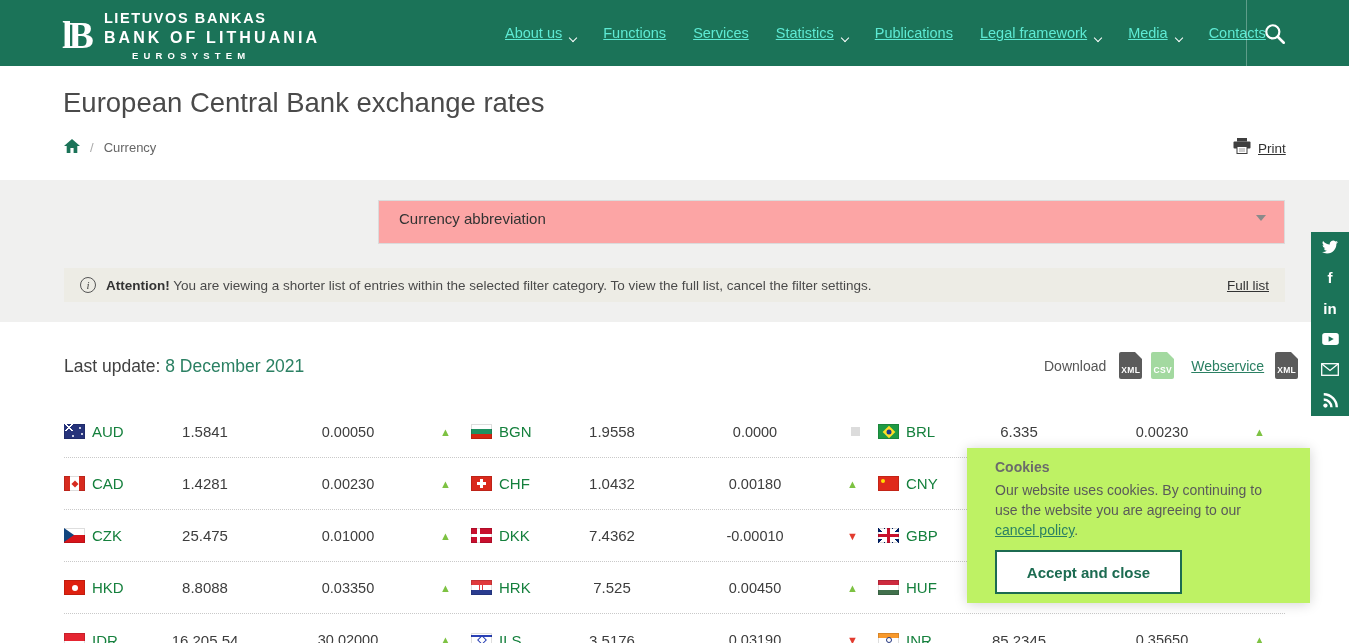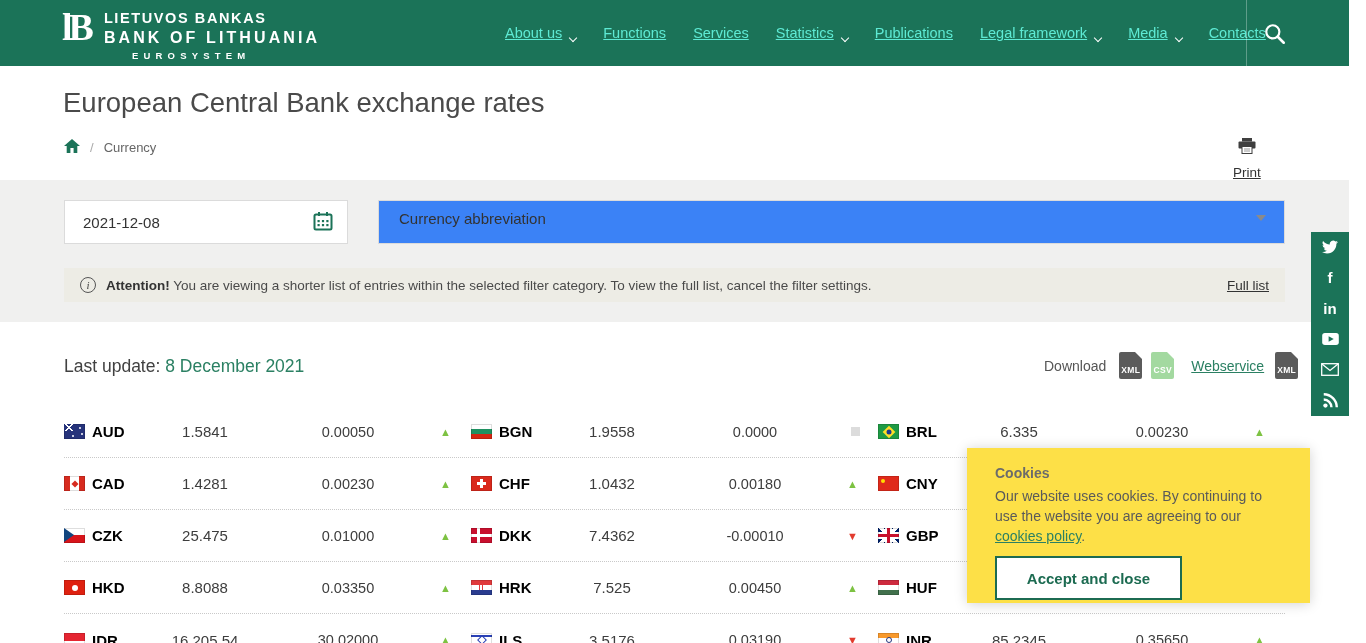--- a/index.html
+++ b/index.html
@@ -4,47 +4,47 @@
 <style>
   * { margin:0; padding:0; box-sizing:border-box; }
   html,body { background:#fff; }
   .page { position:relative; width:1366px; height:643px; background:#fff; overflow:hidden;
           font-family:"Liberation Sans", sans-serif; }
   [data-interactable="true"] { cursor:pointer; }
   a { text-decoration:underline; }
 
   
   .hdr { position:absolute; left:0; top:0; width:1349px; height:66px; background:#1B7358; }
-  .logo { position:absolute; left:62px; top:10px; display:flex; gap:10px; color:#fff; }
+  .logo { position:absolute; left:62px; top:10px; display:flex; gap:10px; align-items:center; color:#fff; }
   .mono { font-family:"Liberation Serif", serif; font-weight:bold; font-size:38px; line-height:0.9;
           letter-spacing:-4px; padding-right:4px; }
   .logo-l1 { font-size:14.5px; font-weight:bold; letter-spacing:1.6px; }
   .logo-l2 { font-size:16px; font-weight:bold; letter-spacing:3.1px; margin-top:3px; }
   .logo-l3 { font-size:9.5px; font-weight:bold; letter-spacing:5.2px; margin-top:3px;margin-left:28px; }
   .nav { position:absolute; left:505px; top:0; height:66px; display:flex; align-items:center; gap:27px; }
   .nav a { color:#5eead4; font-size:14.5px; display:flex; align-items:flex-end; gap:8px; white-space:nowrap; }
   .chev { width:6px; height:6px; border-right:1.6px solid #fff; border-bottom:1.6px solid #fff;
           transform:rotate(45deg); margin-top:-3px; }
   .hdr-sep { position:absolute; left:1246px; top:0; height:66px; border-left:1px solid rgba(255,255,255,.3); }
   .search-btn { position:absolute; left:1263px; top:22px; width:26px; height:24px; }
 
   
   .pg-title { position:absolute; left:63px; top:87px; font-size:27.5px; color:#4A4A4A; font-weight:400; }
   .crumb { position:absolute; left:64px; top:139px; display:flex; align-items:center; gap:10px;
            font-size:13px; color:#666; }
   .crumb .sep { color:#aaa; }
-  .print { position:absolute; left:1233px; top:138px; display:flex; gap:7px; align-items:center;flex-direction:column; }
+  .print { position:absolute; left:1233px; top:138px; display:flex; gap:7px; align-items:center; }
   .print a { color:#333; font-size:13.5px; }
 
   
   .filters { position:absolute; left:0; top:180px; width:1349px; height:142px; background:#F0F0EF; }
   .date-box { position:absolute; left:64px; top:20px; width:284px; height:44px; background:#fff;
               border:1px solid #DBDBDB; display:flex; align-items:center; justify-content:space-between;
               padding:0 14px 0 18px; font-size:15px; color:#333; }
-  .sel-box { position:absolute; left:378px; top:20px; width:907px; height:44px; background:#3b82f6;
+  .sel-box { position:absolute; left:378px; top:20px; width:907px; height:44px; background:#fca5a5;
              border:1px solid #DBDBDB; display:flex; align-items:center; justify-content:space-between;
              padding:0 18px 8px 20px; font-size:15px; color:#333; }
   .sel-chev { width:0; height:0; border-left:5px solid transparent; border-right:5px solid transparent;
               border-top:6px solid #8a8a8a; }
   .notice { position:absolute; left:64px; top:88px; width:1221px; height:34px; background:#EDECE5;
             display:flex; align-items:center; padding:0 16px; gap:10px; font-size:13.5px; color:#4a4a4a; }
   .info-i { flex:0 0 16px; width:16px; height:16px; border:1px solid #555; border-radius:50%;
             display:flex; align-items:center; justify-content:center;
             font-family:"Liberation Serif", serif; font-style:italic; font-size:11px; color:#444; }
   .notice b { color:#333; }
@@ -62,21 +62,21 @@
                    border-width:0 7px 7px 0; border-color:#fff #fff transparent transparent; }
   .fb-dark { background:#5B5B5B; }
   .fb-green { background:#A3D9A0; }
   .ws-link { font-size:14px; color:#2B8063; margin:0 2px 0 8px; }
 
   
   .rates { position:absolute; left:64px; top:406px; width:1221px; }
   .row { display:flex; height:52px; align-items:center; border-bottom:1px dotted #C9C9C9; }
   .row:last-child { border-bottom:none; }
   .cell { flex:1; display:flex; align-items:center; }
-  .code { width:60px; font-size:15px; color:#000000;font-weight:bold; }
+  .code { width:60px; font-size:15px; color:#15803d; }
   .rate { width:106px; text-align:center; font-size:15px; color:#3d3d3d; }
   .chg  { width:180px; text-align:center; font-size:14.5px; color:#3d3d3d; }
   .arr  { width:20px; font-size:11px; margin-left:2px; }
   .arr.up { color:#7DC242; } .arr.down { color:#E23B2E; }
   .sq { width:9px; height:9px; background:#DCDCDC; margin-left:6px; }
 
   
   .flag { width:21px; height:15px; position:relative; flex:0 0 21px; margin-right:7px;
           box-shadow:inset 0 0 0 1px rgba(0,0,0,.13); }
   .f-aud { background:#26337B; }
@@ -120,22 +120,22 @@
   .f-huf { background:linear-gradient(180deg,#CD2A3E 0 33%,#fff 33% 66%,#41704C 66%); }
   .f-idr { background:linear-gradient(180deg,#E52531 0 50%,#fff 50%); }
   .f-ils { background:linear-gradient(180deg,transparent 0 13%,#2940B5 13% 26%,transparent 26% 74%,#2940B5 74% 87%,transparent 87%) #fff; }
   .f-ils::before { content:''; position:absolute; left:50%; top:50%; width:5px; height:5px;
       transform:translate(-50%,-50%) rotate(45deg); border:1px solid #2940B5; }
   .f-inr { background:linear-gradient(180deg,#F8992C 0 33%,#fff 33% 66%,#1A8A1F 66%); }
   .f-inr::before { content:''; position:absolute; left:50%; top:50%; width:4px; height:4px;
       transform:translate(-50%,-50%); border-radius:50%; border:1px solid #23367F; }
 
   
-  .cookie { position:absolute; left:967px; top:448px; width:343px; height:155px; background:#fde047;
-            box-shadow:0 1px 12px rgba(0,0,0,.18); padding:17px 28px; z-index:20; }
+  .cookie { position:absolute; left:967px; top:448px; width:343px; height:155px; background:#bef264;
+            box-shadow:0 1px 12px rgba(0,0,0,.18); padding:11px 28px; z-index:20; }
   .ck-title { font-size:14px; font-weight:bold; color:#6b6b6b; margin-bottom:5px; }
   .ck-body { font-size:14px; color:#5a5a5a; line-height:1.43; width:287px; }
   .ck-body a { color:#2B8063; }
   .ck-btn { margin-top:10px; width:187px; height:44px; background:#fff; border:2px solid #1C6B51;
             color:#1C6B51; font-weight:bold; font-size:15px; font-family:"Liberation Sans",sans-serif; }
 
   
   .social { position:absolute; left:1311px; top:232px; width:38px; height:184px; background:#1B7358;
             display:flex; flex-direction:column; align-items:center; justify-content:space-around; z-index:15; }
   .soc { width:100%; height:28px; display:flex; align-items:center; justify-content:center;
@@ -211,38 +211,20 @@
           <rect x="0.5" y="3.5" width="17" height="7" rx="1" fill="#3f3f3f"></rect>
           <rect x="4" y="8.5" width="10" height="7" fill="#fff" stroke="#3f3f3f"></rect>
           <line x1="6" y1="11" x2="12" y2="11" stroke="#9a9a9a"></line>
           <line x1="6" y1="13" x2="12" y2="13" stroke="#9a9a9a"></line>
         </svg>
     </span>
     <a>Print</a>
   </div>
 
   <div class="filters" data-interactable="false">
-    <div class="date-box" data-interactable="true">
-      <span data-interactable="false">2021-12-08</span>
-      <span data-interactable="true">
-        <svg width="20" height="20" viewBox="0 0 20 20">
-            <rect x="1.5" y="3.5" width="17" height="15" rx="1.5" fill="none" stroke="#1B7358" stroke-width="2"></rect>
-            <line x1="6" y1="1" x2="6" y2="5" stroke="#1B7358" stroke-width="2"></line>
-            <line x1="14" y1="1" x2="14" y2="5" stroke="#1B7358" stroke-width="2"></line>
-            <g fill="#1B7358">
-              <rect x="4.5" y="9" width="2.2" height="2.2"></rect>
-              <rect x="8.9" y="9" width="2.2" height="2.2"></rect>
-              <rect x="13.3" y="9" width="2.2" height="2.2"></rect>
-              <rect x="4.5" y="13" width="2.2" height="2.2"></rect>
-              <rect x="8.9" y="13" width="2.2" height="2.2"></rect>
-              <rect x="13.3" y="13" width="2.2" height="2.2"></rect>
-            </g>
-          </svg>
-      </span>
-    </div>
     <div class="sel-box" data-interactable="true">
       <span data-interactable="false">Currency abbreviation</span>
       <span class="sel-chev" data-interactable="false"></span>
     </div>
     <div class="notice" data-interactable="false">
       <span class="info-i" data-interactable="false">i</span>
       <span data-interactable="false"><b>Attention!</b> <span>You are viewing a shorter list of entries within the selected filter category. To view the full list, cancel the filter settings.</span></span>
       <a class="full" data-interactable="true">Full list</a>
     </div>
   </div>
@@ -376,21 +358,21 @@
         <span class="chg" data-interactable="false">0.35650</span>
         <span class="arr up" data-interactable="false">▲</span>
       </div>
     </div>
 
   </div>
 
   <div class="cookie" data-interactable="false">
     <div class="ck-title" data-interactable="false">Cookies</div>
     <div class="ck-body" data-interactable="false">
-      <span>Our website uses cookies. By continuing to use the website you are agreeing to our </span><a data-interactable="true">cookies policy</a><span>.</span>
+      <span>Our website uses cookies. By continuing to use the website you are agreeing to our </span><a data-interactable="true">cancel policy</a><span>.</span>
     </div>
     <button class="ck-btn" data-interactable="true">Accept and close</button>
   </div>
 
   <div class="social" data-interactable="false">
     <span class="soc" data-interactable="true">
       <svg width="16" height="16" viewBox="0 0 24 24" fill="#fff">
           <path d="M23.95 4.57a10 10 0 01-2.82.77 4.96 4.96 0 002.16-2.72c-.95.56-2 .96-3.12 1.19a4.92 4.92 0 00-8.39 4.48A13.94 13.94 0 011.64 3.16a4.92 4.92 0 001.52 6.57 4.9 4.9 0 01-2.23-.61v.06a4.92 4.92 0 003.95 4.83 4.9 4.9 0 01-2.22.08 4.93 4.93 0 004.6 3.42A9.87 9.87 0 010 19.54a13.94 13.94 0 007.55 2.21c9.05 0 14-7.5 14-13.99 0-.21 0-.42-.02-.63a10 10 0 002.42-2.56z"></path>
         </svg>
     </span>

